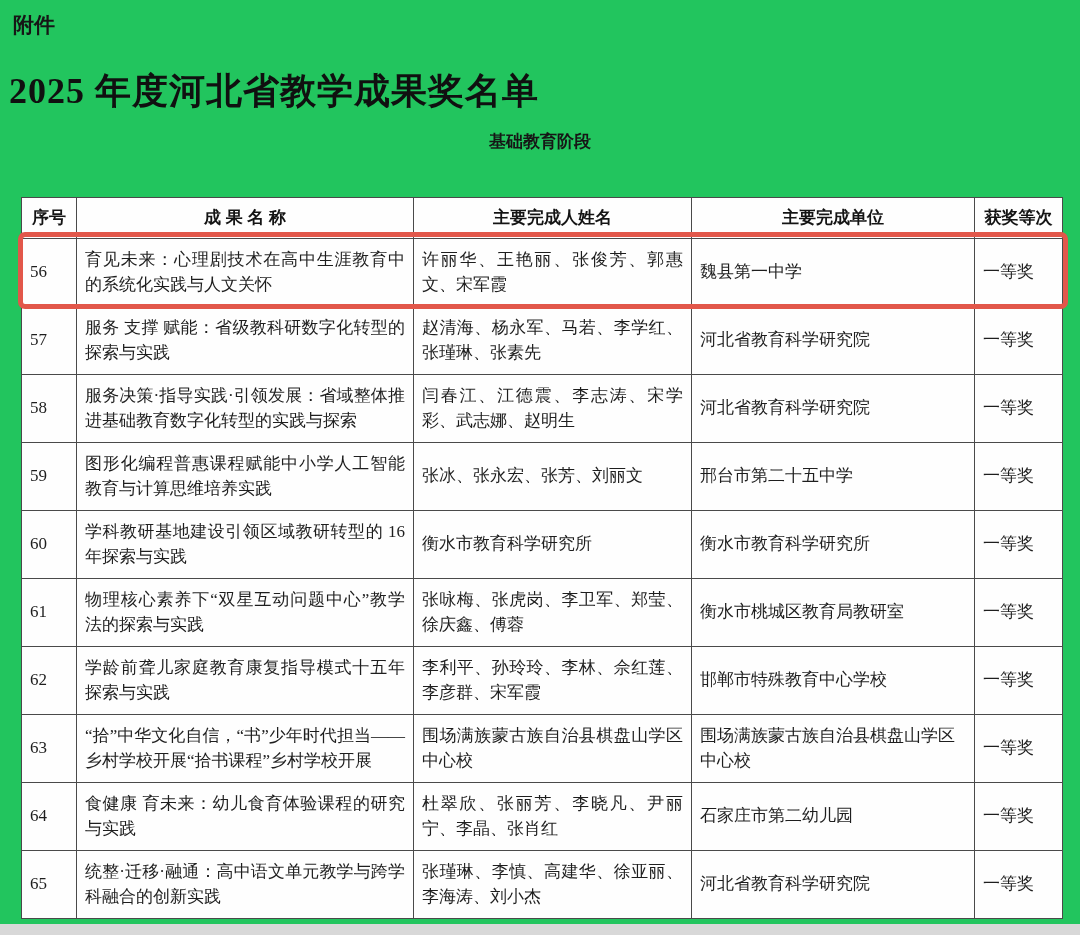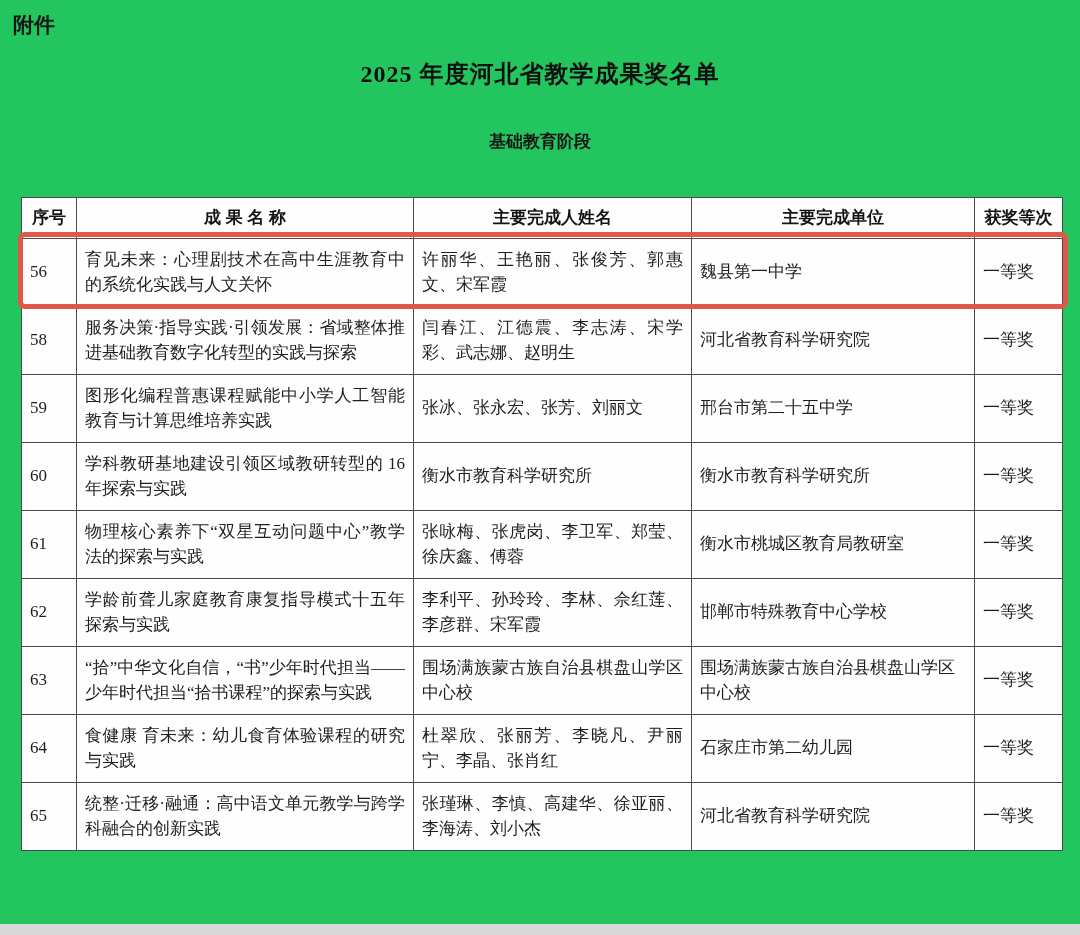--- a/index.html
+++ b/index.html
@@ -19,27 +19,27 @@
     position: absolute;
     top: 11px; left: 13px;
     font-family: "Liberation Sans", "DejaVu Sans", sans-serif;
     font-weight: bold;
     font-size: 21px;
     color: #161616;
   }
   .doc-title {
     position: absolute;
     top: 58px; left: 0; right: 0;
-    text-align: center;
+    text-align: left;
     font-family: "Liberation Serif", "DejaVu Serif", serif;
     font-weight: bold;
-    font-size: 24px;
+    font-size: 36px;
     letter-spacing: 1px;
     color: #101010;
-    margin: 0;
+    margin: 9px;
   }
   .doc-subtitle {
     position: absolute;
     top: 130px; left: 0; right: 0;
     text-align: center;
     font-family: "Liberation Sans", "DejaVu Sans", sans-serif;
     font-weight: bold;
     font-size: 17px;
     color: #161616;
     margin: 0;
@@ -129,20 +129,27 @@
     </thead>
     <tbody id="table-body">
         <tr id="highlighted-row">
           <td class="c-center">56</td>
           <td class="c-name">育见未来：心理剧技术在高中生涯教育中的系统化实践与人文关怀</td>
           <td class="c-people">许丽华、王艳丽、张俊芳、郭惠文、宋军霞</td>
           <td class="c-unit">魏县第一中学</td>
           <td class="c-center">一等奖</td>
         </tr>
         <tr>
+          <td class="c-center">57</td>
+          <td class="c-name">服务 支撑 赋能：省级教科研数字化转型的探索与实践</td>
+          <td class="c-people">赵清海、杨永军、马若、李学红、张瑾琳、张素先</td>
+          <td class="c-unit">河北省教育科学研究院</td>
+          <td class="c-center">一等奖</td>
+        </tr>
+        <tr>
           <td class="c-center">58</td>
           <td class="c-name">服务决策·指导实践·引领发展：省域整体推进基础教育数字化转型的实践与探索</td>
           <td class="c-people">闫春江、江德震、李志涛、宋学彩、武志娜、赵明生</td>
           <td class="c-unit">河北省教育科学研究院</td>
           <td class="c-center">一等奖</td>
         </tr>
         <tr>
           <td class="c-center">59</td>
           <td class="c-name">图形化编程普惠课程赋能中小学人工智能教育与计算思维培养实践</td>
           <td class="c-people">张冰、张永宏、张芳、刘丽文</td>
@@ -165,21 +172,21 @@
         </tr>
         <tr>
           <td class="c-center">62</td>
           <td class="c-name">学龄前聋儿家庭教育康复指导模式十五年探索与实践</td>
           <td class="c-people">李利平、孙玲玲、李林、佘红莲、李彦群、宋军霞</td>
           <td class="c-unit">邯郸市特殊教育中心学校</td>
           <td class="c-center">一等奖</td>
         </tr>
         <tr>
           <td class="c-center">63</td>
-          <td class="c-name">“拾”中华文化自信，“书”少年时代担当——少年时代担当“拾书课程”的探索与实践</td>
+          <td class="c-name">“拾”中华文化自信，“书”少年时代担当——乡村学校开展“拾书课程”乡村学校开展</td>
           <td class="c-people">围场满族蒙古族自治县棋盘山学区中心校</td>
           <td class="c-unit">围场满族蒙古族自治县棋盘山学区中心校</td>
           <td class="c-center">一等奖</td>
         </tr>
         <tr>
           <td class="c-center">64</td>
           <td class="c-name">食健康 育未来：幼儿食育体验课程的研究与实践</td>
           <td class="c-people">杜翠欣、张丽芳、李晓凡、尹丽宁、李晶、张肖红</td>
           <td class="c-unit">石家庄市第二幼儿园</td>
           <td class="c-center">一等奖</td>

